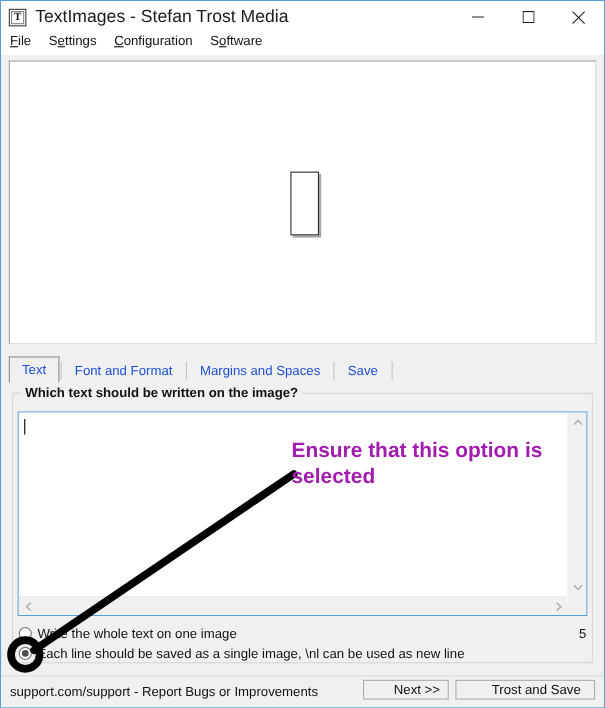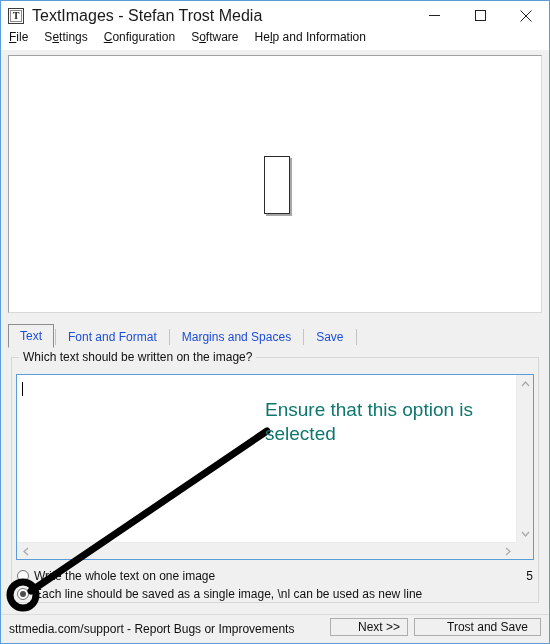--- a/index.html
+++ b/index.html
@@ -123,20 +123,21 @@
     width: 528px; height: 246px;
     border: 1px solid #d6d6d6;
     border-top-color: #d6d6d6;
   }
   .group-label {
     position: absolute; left: 18px; top: 349px;
     background: #f0f0f0;
     padding: 0 4px;
     font-size: 12px; color: #101010;
     white-space: nowrap;
+    font-weight: bold;
   }
 
   
   .editor {
     position: absolute; left: 15px; top: 373px;
     width: 518px; height: 186px;
     background: #ffffff;
     border: 1px solid #5b9dd9;
     overflow: hidden;
   }
@@ -238,22 +239,22 @@
   
   .anno {
     position: absolute; left: 0; top: 0;
     width: 550px; height: 644px;
     pointer-events: none;
   }
   .anno-text {
     position: absolute;
     left: 264px; top: 397px;
     width: 260px;
-    font-size: 19px; font-weight: normal;
-    color: #0f766e;
+    font-size: 19px; font-weight: bold;
+    color: #a21caf;
     line-height: 1.28;
   }
 </style>
 </head>
 <body>
 
 <div id="app">
 
   <div class="titlebar">
     <div class="app-icon">
@@ -278,21 +279,20 @@
           </svg>
       </div>
     </div>
   </div>
 
   <div class="menubar">
     <div class="menu-item"><u>F</u>ile</div>
     <div class="menu-item">S<u>e</u>ttings</div>
     <div class="menu-item"><u>C</u>onfiguration</div>
     <div class="menu-item">S<u>o</u>ftware</div>
-    <div class="menu-item">He<u>l</u>p and Information</div>
   </div>
 
   <div class="canvas-wrap">
     <div class="preview-rect"></div>
   </div>
 
   <div class="tabstrip">
     <div class="tab selected">Text</div>
     <div class="tab-sep"></div>
     <div class="tab">Font and Format</div>
@@ -341,21 +341,21 @@
     <span class="radio-dot"></span>
     <span>Write the whole text on one image</span>
   </div>
   <div class="radio-row r2">
     <span class="radio-dot checked"></span>
     <span>Each line should be saved as a single image, \nl can be used as new line</span>
   </div>
   <div class="counter">5</div>
 
   <div class="statusbar">
-    <div class="status-text">sttmedia.com/support - Report Bugs or Improvements</div>
+    <div class="status-text">support.com/support - Report Bugs or Improvements</div>
     <div class="btn btn-next">Next &gt;&gt;</div>
     <div class="btn btn-create">Trost and Save</div>
   </div>
 
   <svg class="anno" viewBox="0 0 550 644">
     <line x1="266" y1="430" x2="30" y2="590" stroke="#000000" stroke-width="7" stroke-linecap="round"></line>
     <circle cx="22" cy="594" r="13" fill="none" stroke="#000000" stroke-width="7"></circle>
   </svg>
   <div class="anno-text">Ensure that this option is selected</div>
 

